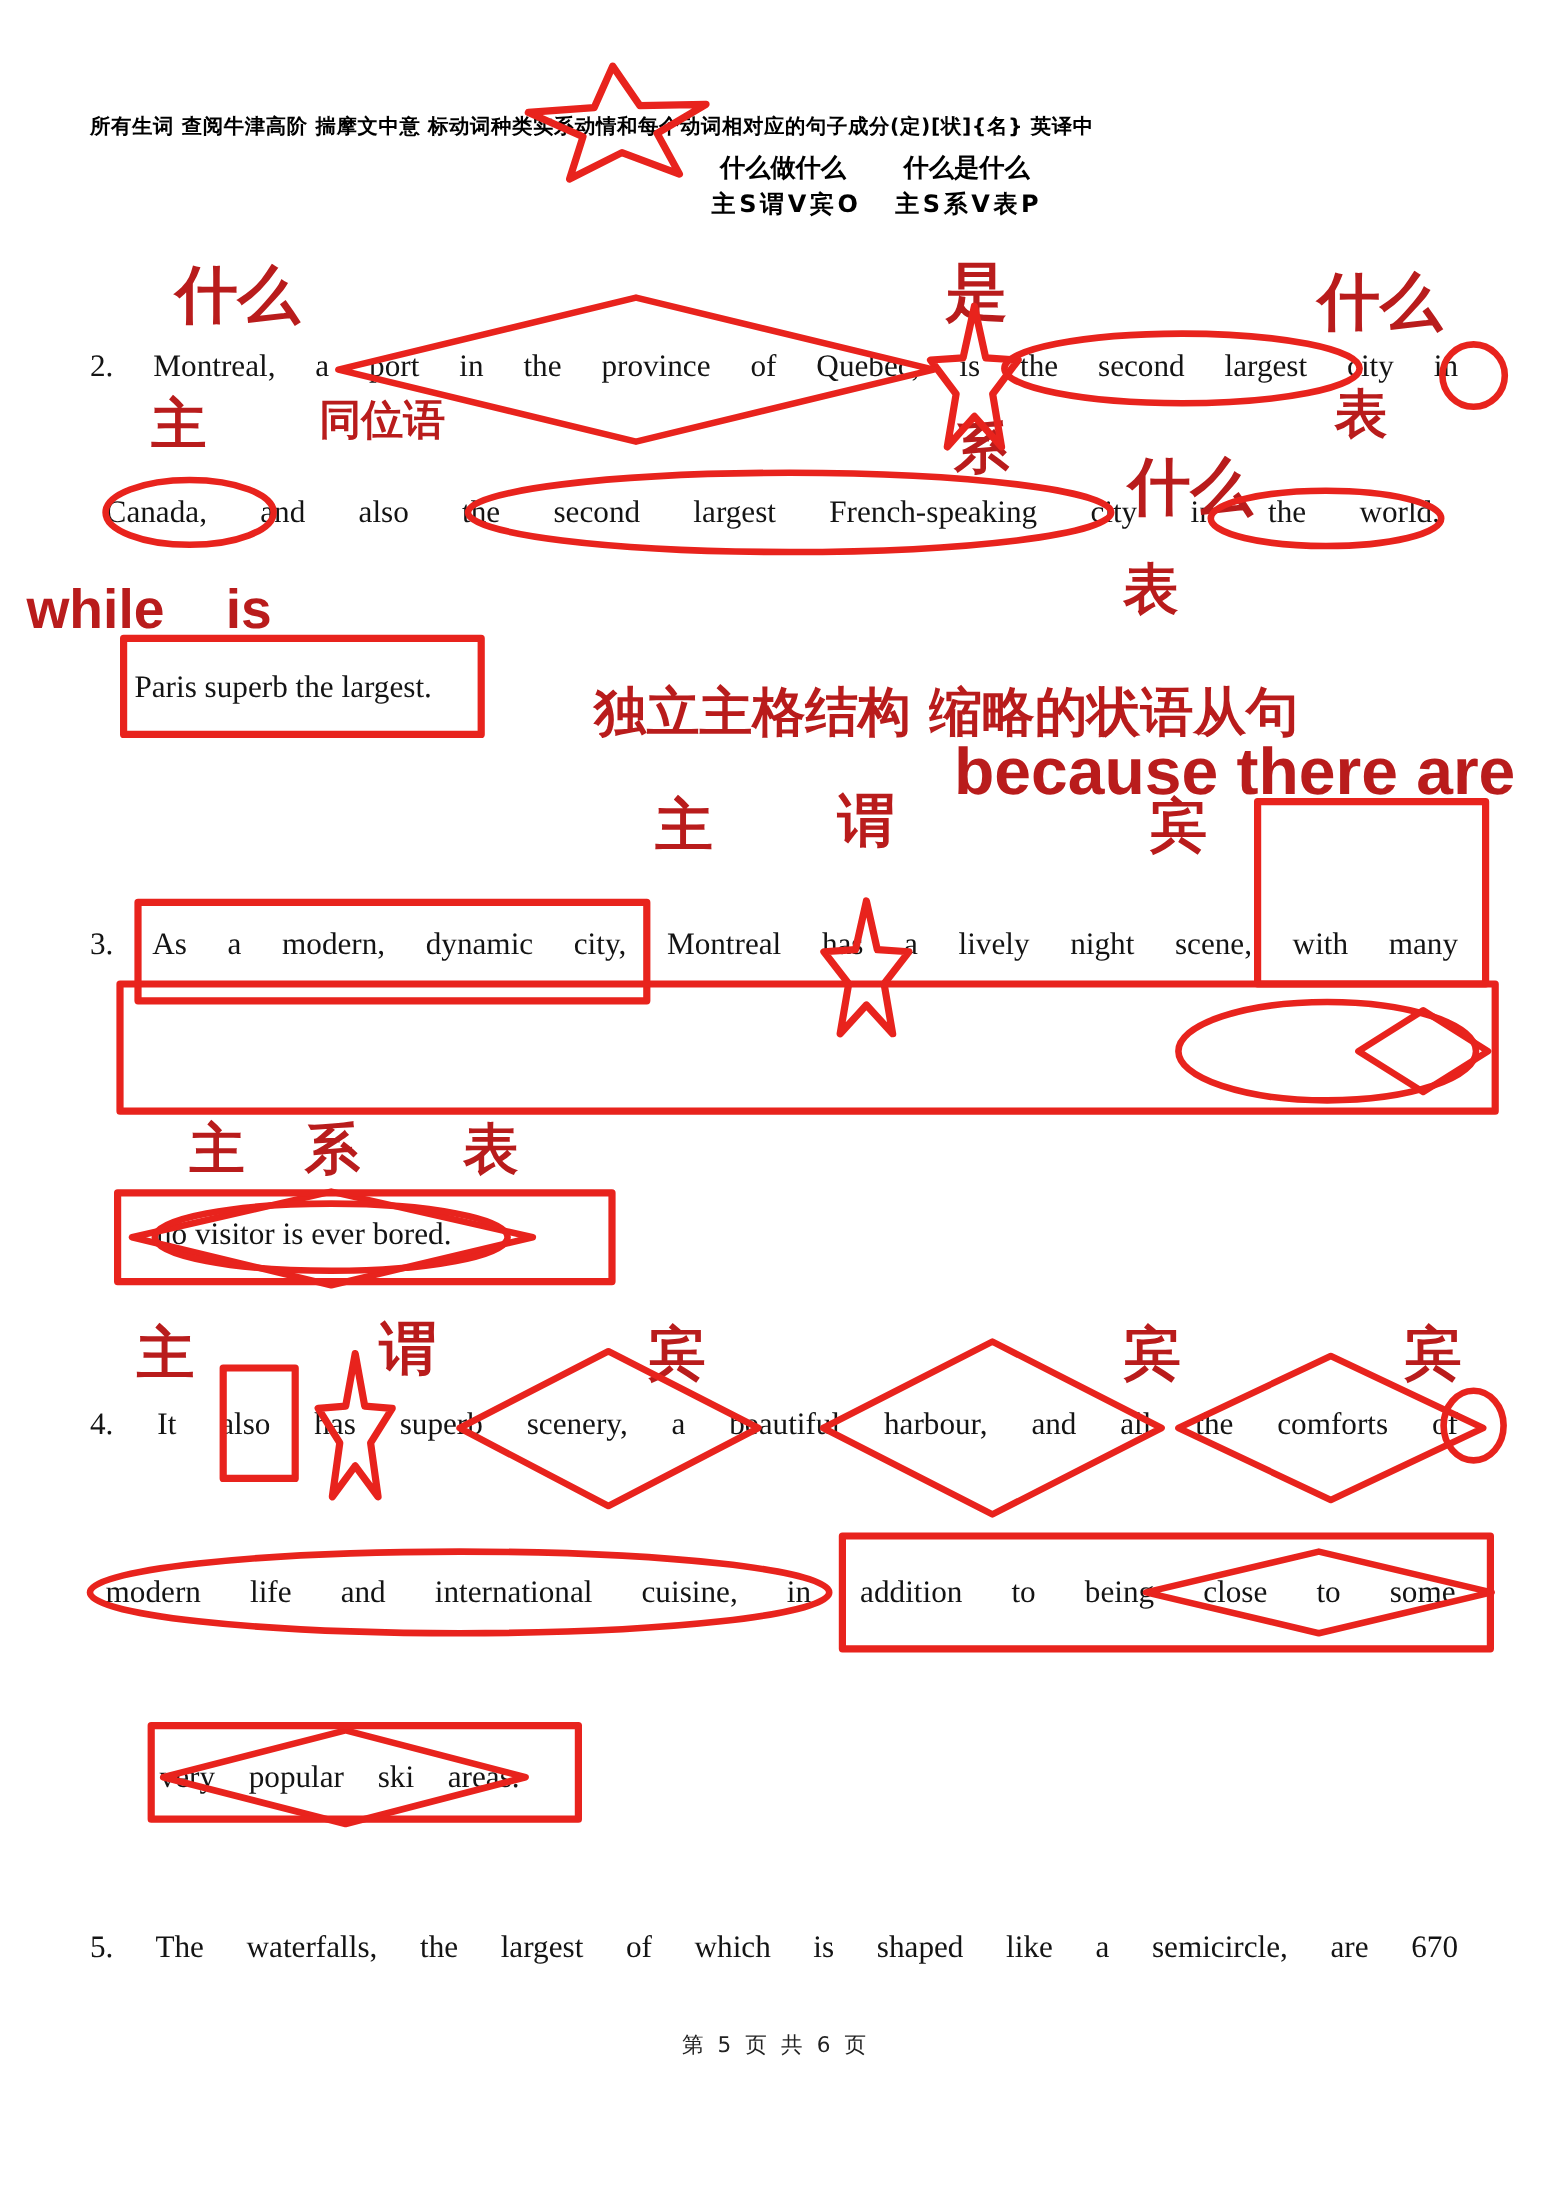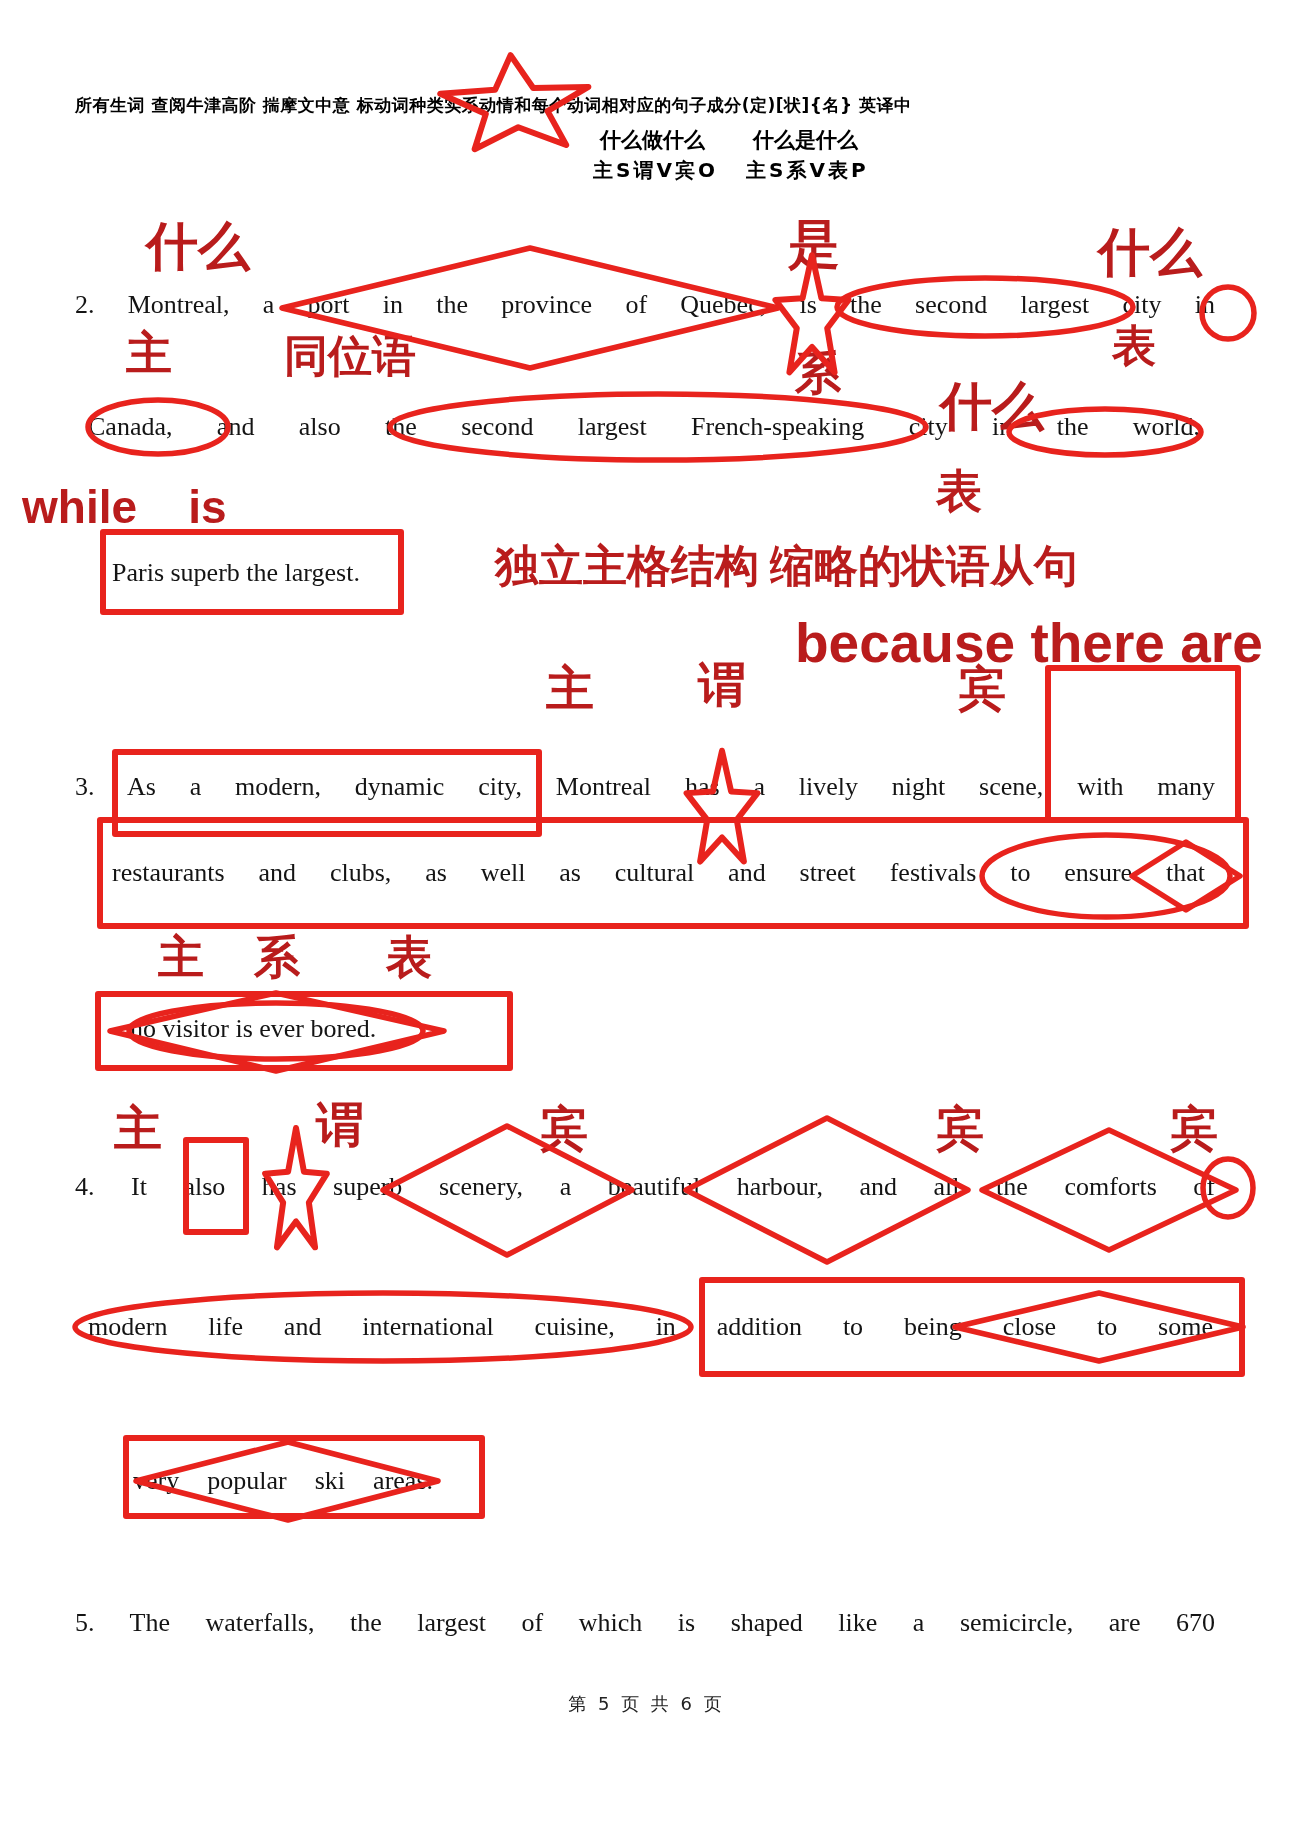--- a/index.html
+++ b/index.html
@@ -43,42 +43,41 @@
   <div class="hdr" style="left:600px; top:126px; font-size:21px;">什么做什么</div>
   <div class="hdr" style="left:753px; top:126px; font-size:21px;">什么是什么</div>
   <div class="hdr" style="left:593px; top:157px; font-size:20px; letter-spacing:3px;">主S谓V宾O</div>
   <div class="hdr" style="left:746px; top:157px; font-size:20px; letter-spacing:3px;">主S系V表P</div>
 
   <div class="en en-j" style="left:75px; top:290px; width:1140px;">2. Montreal, a port in the province of Quebec, is the second largest city in</div>
   <div class="en en-j" style="left:88px; top:412px; width:1112px;">Canada, and also the second largest French-speaking city in the world,</div>
   <div class="en" style="left:112px; top:558px;">Paris superb the largest.</div>
 
   <div class="en en-j" style="left:75px; top:772px; width:1140px;">3. As a modern, dynamic city, Montreal has a lively night scene, with many</div>
-  <div class="en en-j" style="left:112px; top:858px; width:1093px;">restaurants and clubs, as well as cultural and street festivals to ensure that</div>
   <div class="en" style="left:130px; top:1014px;">no visitor is ever bored.</div>
 
   <div class="en en-j" style="left:75px; top:1172px; width:1140px;">4. It also has superb scenery, a beautiful harbour, and all the comforts of</div>
   <div class="en en-j" style="left:88px; top:1312px; width:1125px;">modern life and international cuisine, in addition to being close to some</div>
   <div class="en en-j" style="left:133px; top:1466px; width:300px;">very popular ski areas.</div>
 
   <div class="en en-j" style="left:75px; top:1608px; width:1140px;">5. The waterfalls, the largest of which is shaped like a semicircle, are 670</div>
 
   <div class="footer" style="top:1692px;">第 5 页 共 6 页</div>
 
   <div class="ann" style="left:146px; top:220px; font-size:52px;">什么</div>
   <div class="ann" style="left:788px; top:218px; font-size:52px;">是</div>
   <div class="ann" style="left:1098px; top:226px; font-size:52px;">什么</div>
   <div class="ann" style="left:126px; top:330px; font-size:46px;">主</div>
-  <div class="ann" style="left:284px; top:334px; font-size:44px;">同位语</div>
+  <div class="ann" style="left:266px; top:334px; font-size:35px;">同位语</div>
   <div class="ann" style="left:795px; top:350px; font-size:46px;">系</div>
   <div class="ann" style="left:1112px; top:324px; font-size:44px;">表</div>
   <div class="ann" style="left:940px; top:380px; font-size:52px;">什么</div>
   <div class="ann" style="left:936px; top:468px; font-size:46px;">表</div>
   <div class="ann" style="left:22px; top:484px; font-size:46px; font-family:'Liberation Sans',sans-serif;">while    is</div>
-  <div class="ann" style="left:495px; top:545px; font-size:44px;font-family:Liberation Serif, serif;">独立主格结构 缩略的状语从句</div>
+  <div class="ann" style="left:495px; top:572px; font-size:44px;">独立主格结构 缩略的状语从句</div>
   <div class="ann" style="left:795px; top:616px; font-size:55px; font-family:'Liberation Sans',sans-serif;">because there are</div>
   <div class="ann" style="left:546px; top:664px; font-size:48px;">主</div>
   <div class="ann" style="left:698px; top:660px; font-size:48px;">谓</div>
   <div class="ann" style="left:958px; top:664px; font-size:48px;">宾</div>
   <div class="ann" style="left:158px; top:934px; font-size:46px;">主</div>
   <div class="ann" style="left:254px; top:934px; font-size:46px;">系</div>
   <div class="ann" style="left:386px; top:934px; font-size:46px;">表</div>
   <div class="ann" style="left:114px; top:1104px; font-size:48px;">主</div>
   <div class="ann" style="left:316px; top:1100px; font-size:48px;">谓</div>
   <div class="ann" style="left:540px; top:1104px; font-size:48px;">宾</div>

